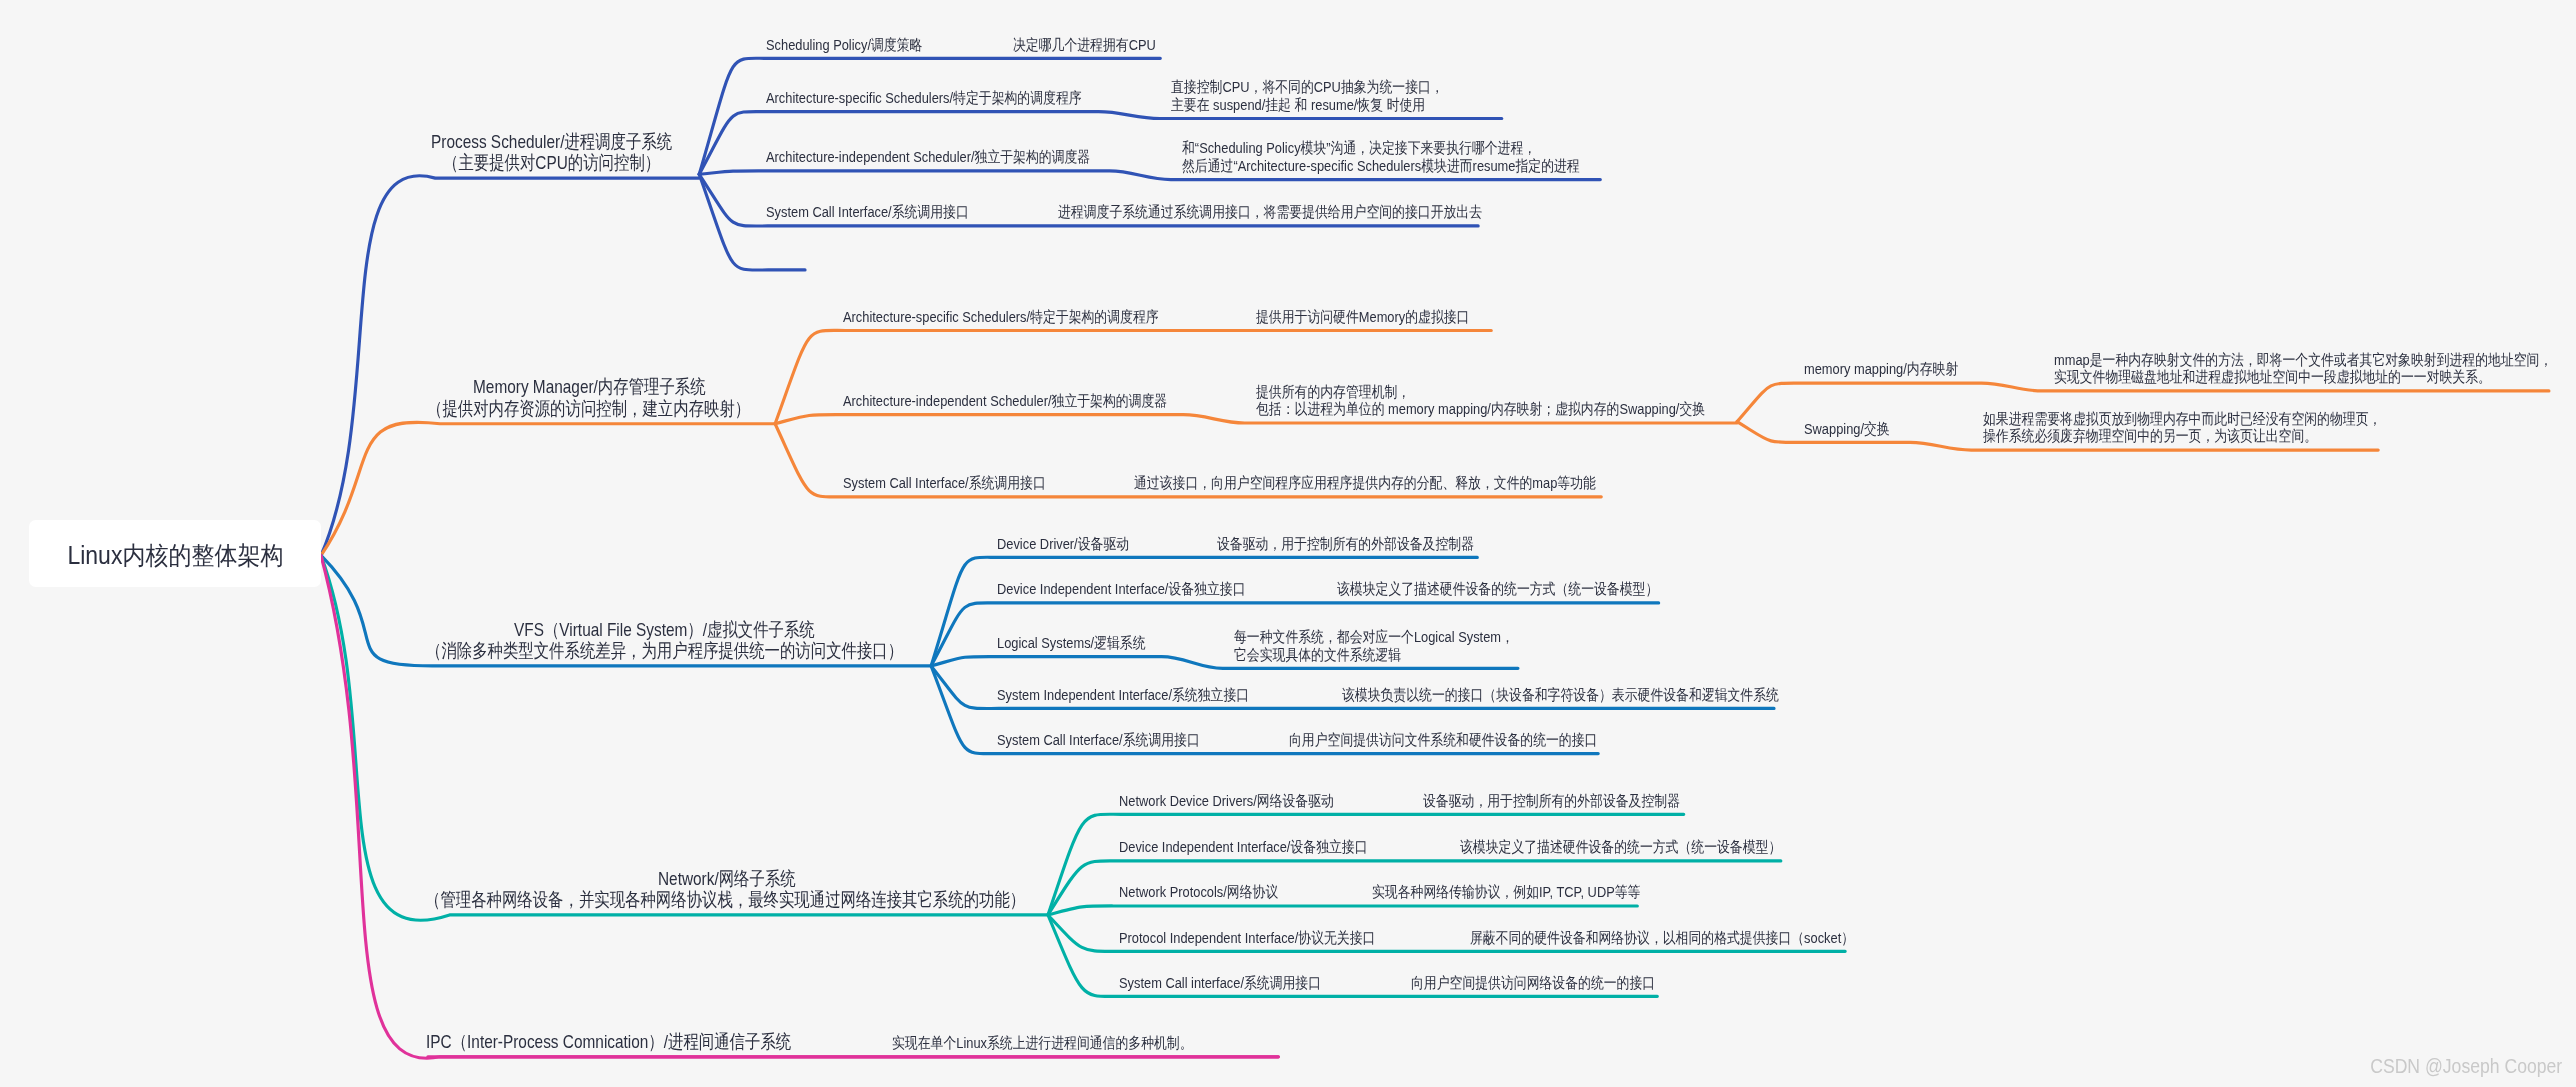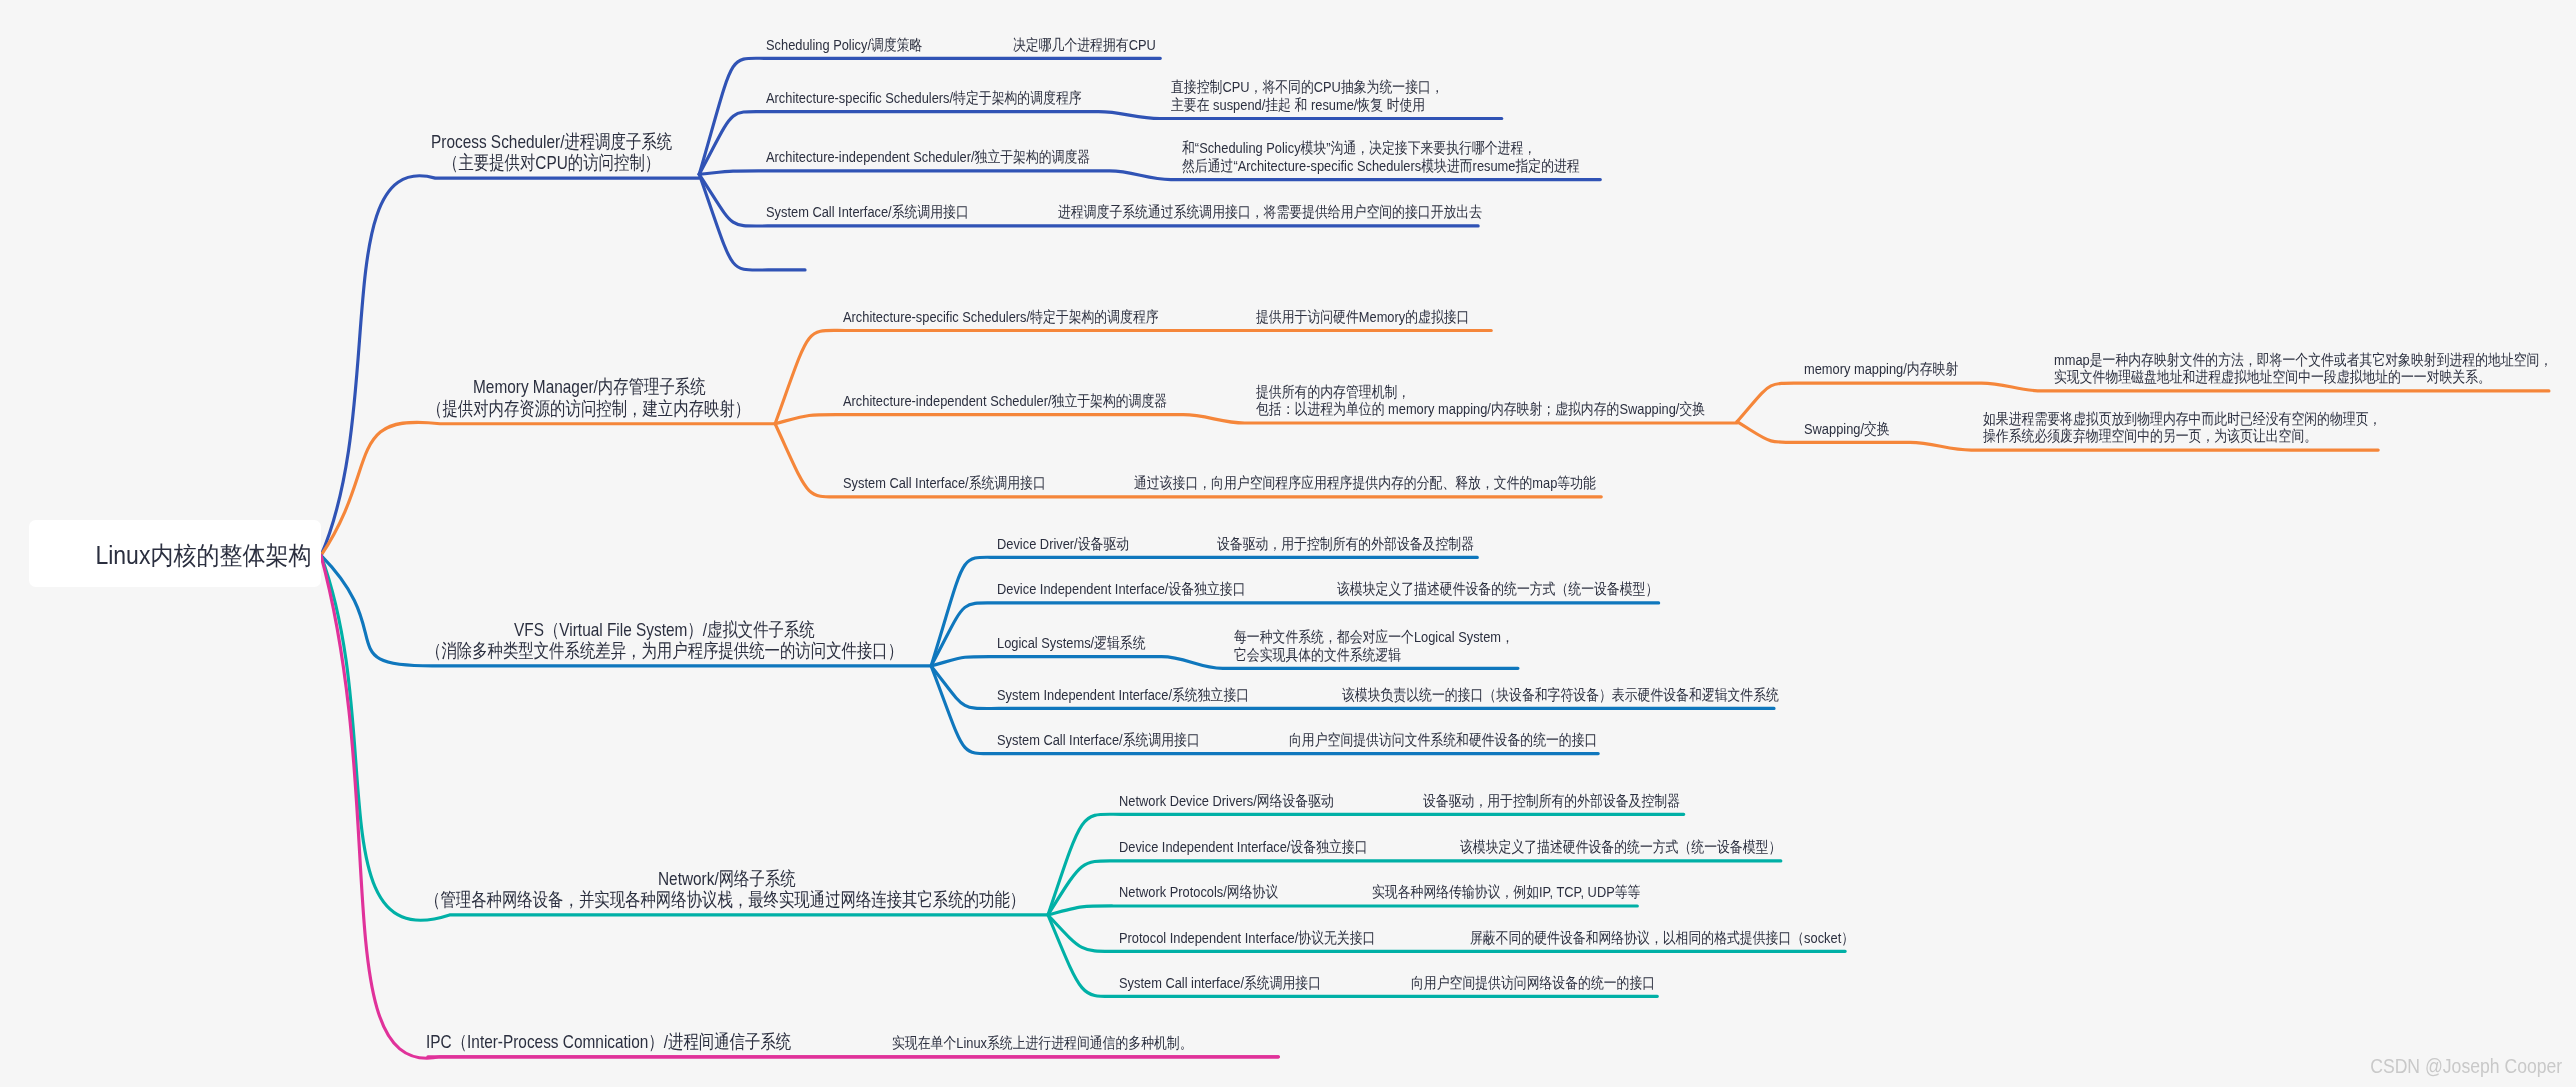--- a/index.html
+++ b/index.html
@@ -57,21 +57,21 @@
       <path d="M 973.4 696 C 1011.4 794.928 1001.2 787.6 1044.2 787.6 L 1670.8 787.6" fill="none" stroke="#0f77bd" stroke-width="3.3" stroke-linecap="round" stroke-linejoin="round"></path>
       <path d="M 335.6 580.5 C 403.2 763.7 332.8 1001.3 470 956.3 L 1095.6 956.3" fill="none" stroke="#00b0a6" stroke-width="3.3" stroke-linecap="round" stroke-linejoin="round"></path>
       <path d="M 1095.6 956.3 C 1133.6 842.684 1129.2 851.1 1172.2 851.1 L 1760.2 851.1" fill="none" stroke="#00b0a6" stroke-width="3.3" stroke-linecap="round" stroke-linejoin="round"></path>
       <path d="M 1095.6 956.3 C 1133.6 895.28 1129.2 899.8 1172.2 899.8 L 1861.7 899.8" fill="none" stroke="#00b0a6" stroke-width="3.3" stroke-linecap="round" stroke-linejoin="round"></path>
       <path d="M 1095.6 956.3 C 1133.6 946.148 1129.2 946.9 1172.2 946.9 L 1711.7 946.9" fill="none" stroke="#00b0a6" stroke-width="3.3" stroke-linecap="round" stroke-linejoin="round"></path>
       <path d="M 1095.6 956.3 C 1133.6 997.3399999999999 1129.2 994.3 1172.2 994.3 L 1929 994.3" fill="none" stroke="#00b0a6" stroke-width="3.3" stroke-linecap="round" stroke-linejoin="round"></path>
       <path d="M 1095.6 956.3 C 1133.6 1048.208 1129.2 1041.4 1172.2 1041.4 L 1732.6 1041.4" fill="none" stroke="#00b0a6" stroke-width="3.3" stroke-linecap="round" stroke-linejoin="round"></path>
       <path d="M 335.6 580.5 C 407 847.2 340.2 1129.1 460 1104.6 L 1336.4 1104.6" fill="none" stroke="#e0329a" stroke-width="3.3" stroke-linecap="round" stroke-linejoin="round"></path>
       <path d="M 447.3 1104.6 L 1336.4 1104.6" fill="none" stroke="#e0329a" stroke-width="3.3" stroke-linecap="round" stroke-linejoin="round"></path>
     </svg>
-  <div id="root-node" style="left: 29px; top: 520px; width: 292px; height: 67px; background: rgb(255, 255, 255); justify-content: flex-end;">
+  <div id="root-node" style="left: 29px; top: 520px; width: 292px; height: 67px; background: rgb(255, 255, 255);">
     <span>Linux内核的整体架构</span>
   </div>
   <div id="nodes">
       <div class="node branch-title" style="top: 131px; left: 431px;">Process Scheduler/进程调度子系统</div>
       <div class="node branch-title" style="top: 152px; left: 443px;">（主要提供对CPU的访问控制）</div>
       <div class="node leaf-label" style="top: 36px; left: 766px;">Scheduling Policy/调度策略</div>
       <div class="node leaf-desc" style="top: 36px; left: 1013px;">决定哪几个进程拥有CPU</div>
       <div class="node leaf-label" style="top: 89px; left: 766px;">Architecture-specific Schedulers/特定于架构的调度程序</div>
       <div class="node leaf-desc" style="top: 78px; left: 1171px;">直接控制CPU，将不同的CPU抽象为统一接口，</div>
       <div class="node leaf-desc" style="top: 96px; left: 1171px;">主要在 suspend/挂起 和 resume/恢复 时使用</div>

